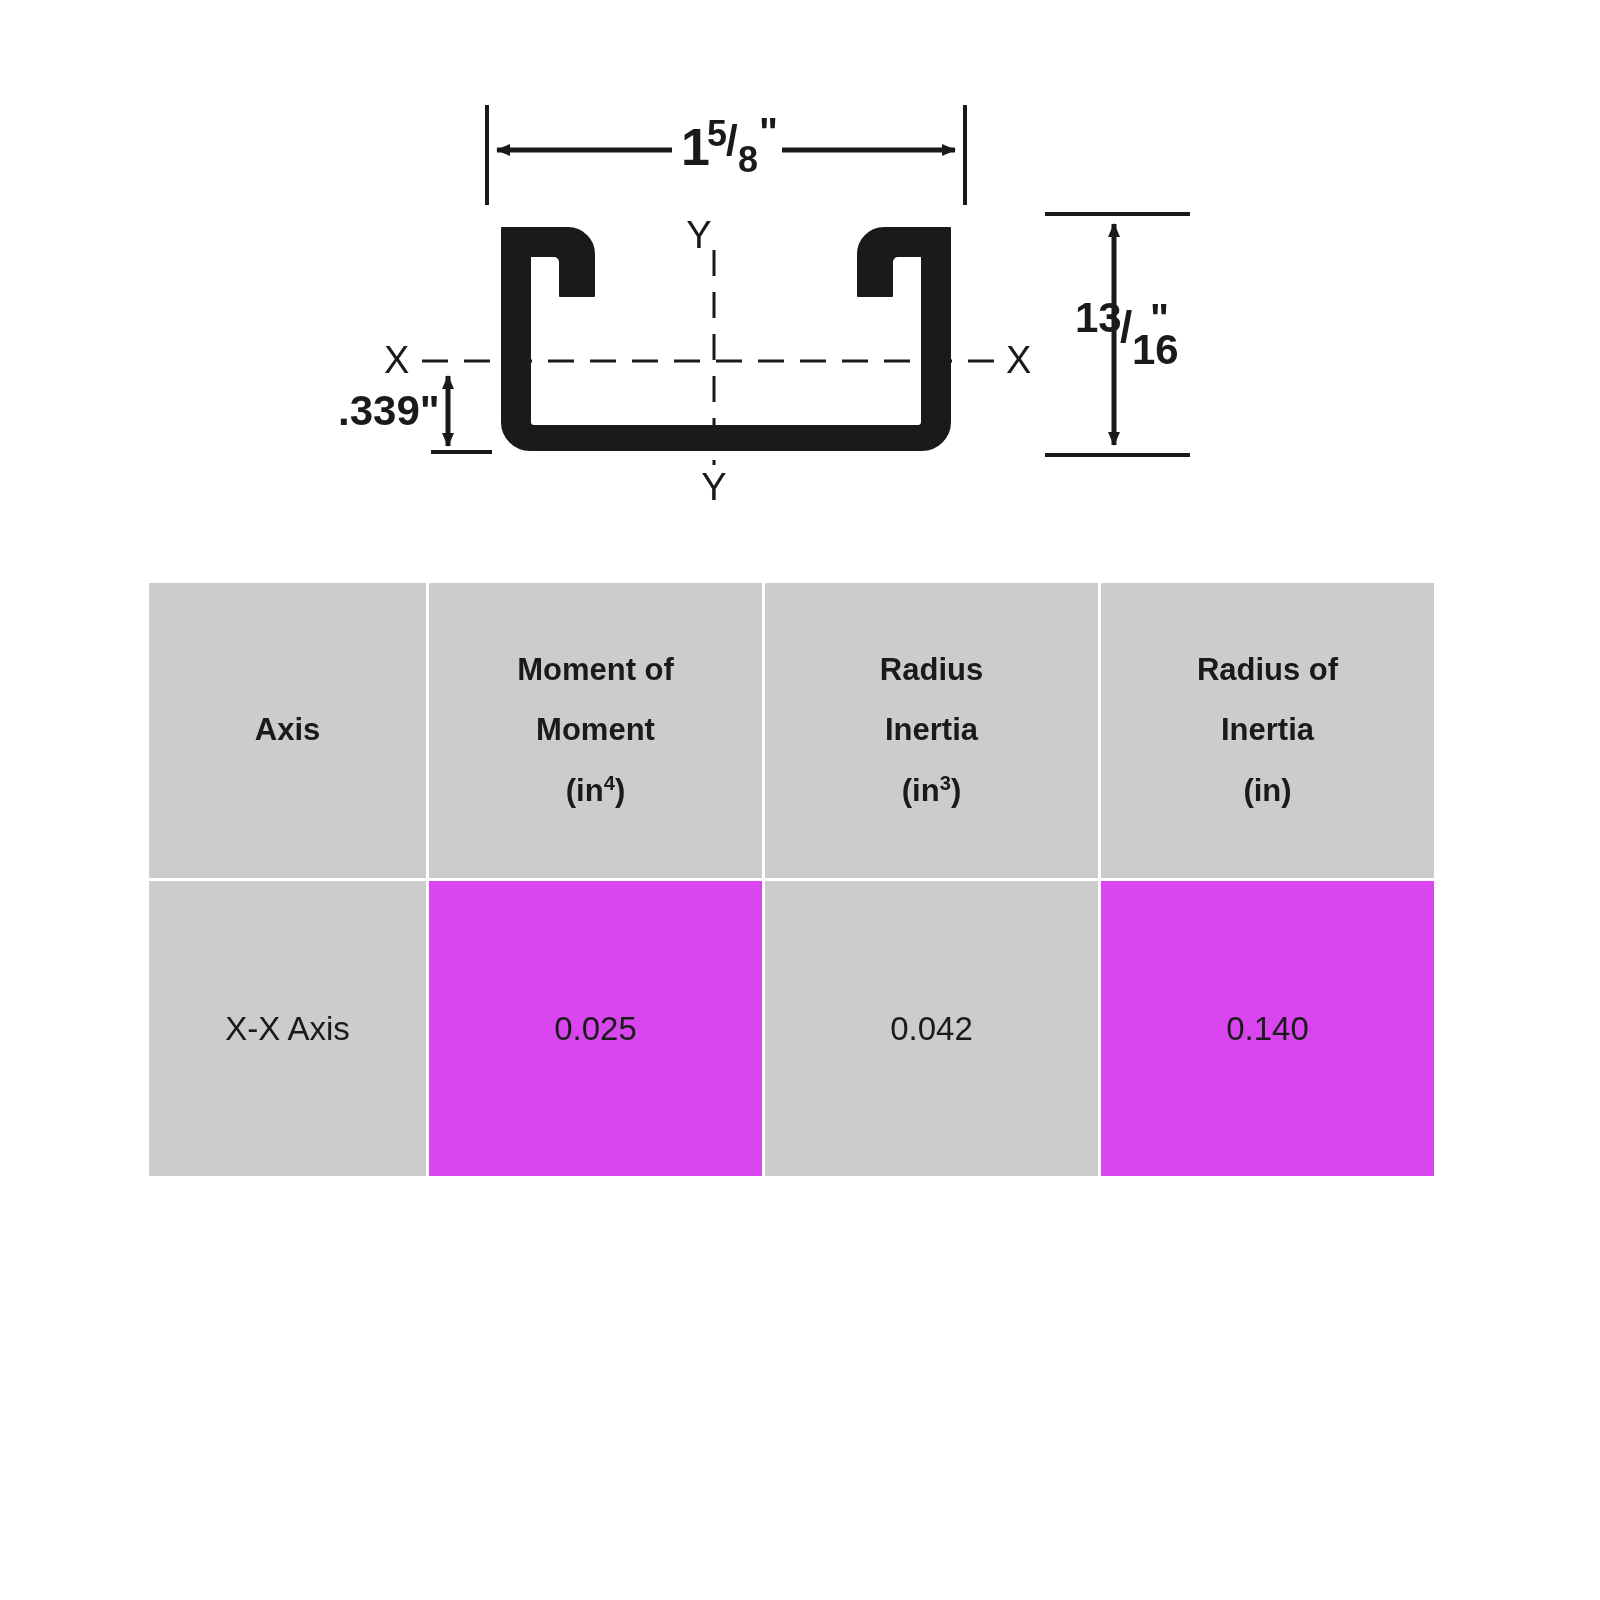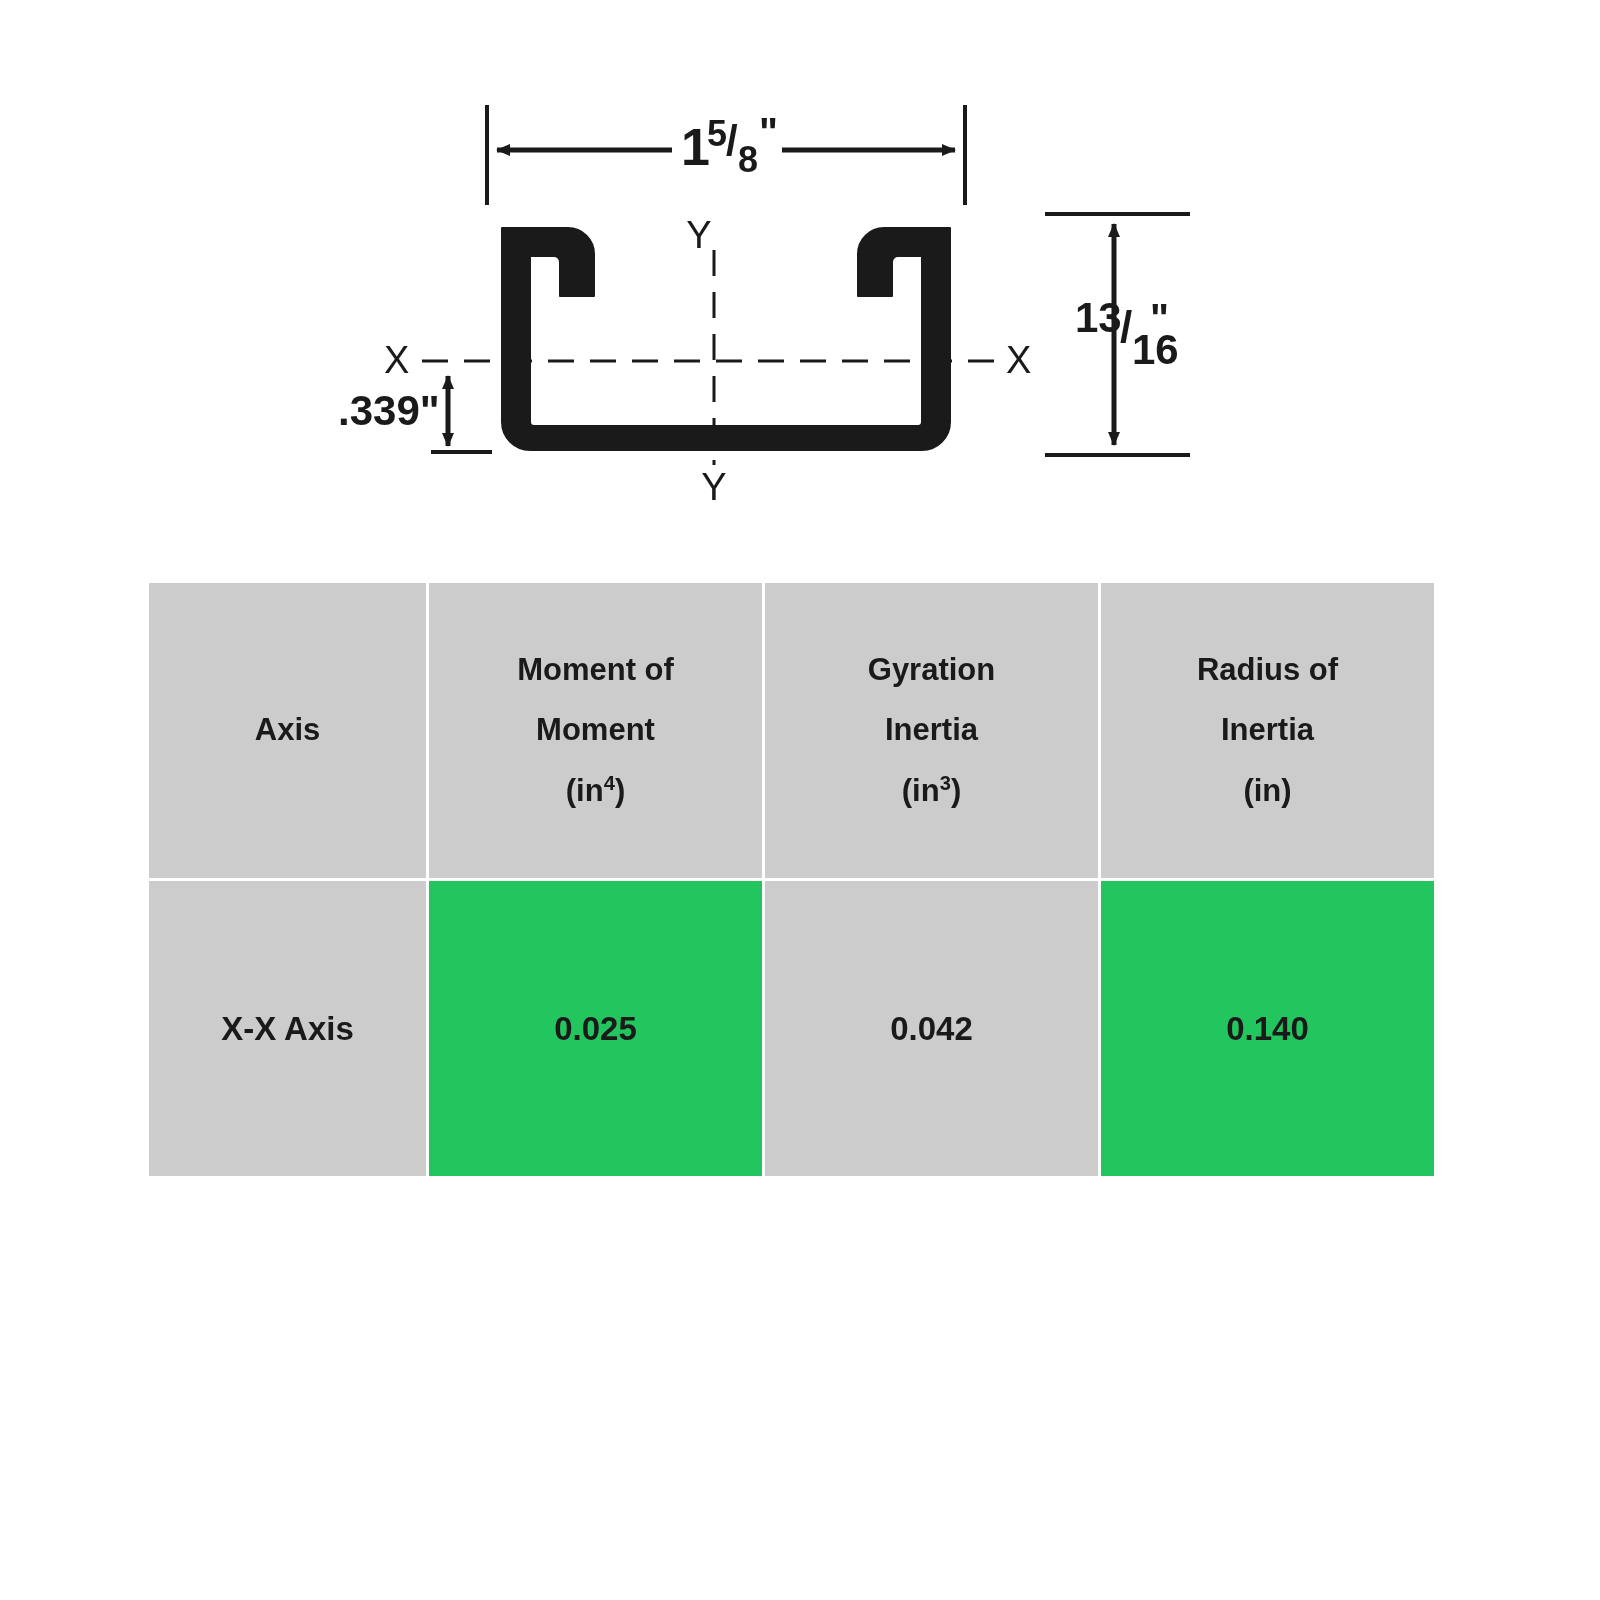--- a/index.html
+++ b/index.html
@@ -66,24 +66,24 @@
     font-weight: 700;
     font-size: 31px;
     line-height: 1.95;
   }
   .hdr-row td .hdr-inner {
     padding: 0 10px;
   }
   .body-row td {
     height: 295px;
     font-size: 33px;
-    font-weight: 700;
+    font-weight: 400;
   }
   .cell-grey  { background: #cccccc; }
-  .cell-white { background: #22c55e; }
+  .cell-white { background: #d946ef; }
   sup { font-size: 0.65em; vertical-align: super; }
 </style>
 </head>
 <body>
 
 <div id="drawing">
   <svg width="1600" height="545" viewBox="0 0 1600 545" xmlns="http://www.w3.org/2000/svg">
     <defs>
       <marker id="arrHead" markerWidth="14" markerHeight="12" refX="13" refY="6" orient="auto" markerUnits="userSpaceOnUse">
         <path d="M0,0 L14,6 L0,12 Z" fill="#1a1a1a"></path>
@@ -180,21 +180,21 @@
         <div class="hdr-inner">
           <div>Moment of</div>
           <div>Moment</div>
           <div>
             <span>(in</span><sup>4</sup><span>)</span>
           </div>
         </div>
       </td>
       <td>
         <div class="hdr-inner">
-          <div>Gyration</div>
+          <div>Radius</div>
           <div>Inertia</div>
           <div>
             <span>(in</span><sup>3</sup><span>)</span>
           </div>
         </div>
       </td>
       <td>
         <div class="hdr-inner">
           <div>Radius of</div>
           <div>Inertia</div>

